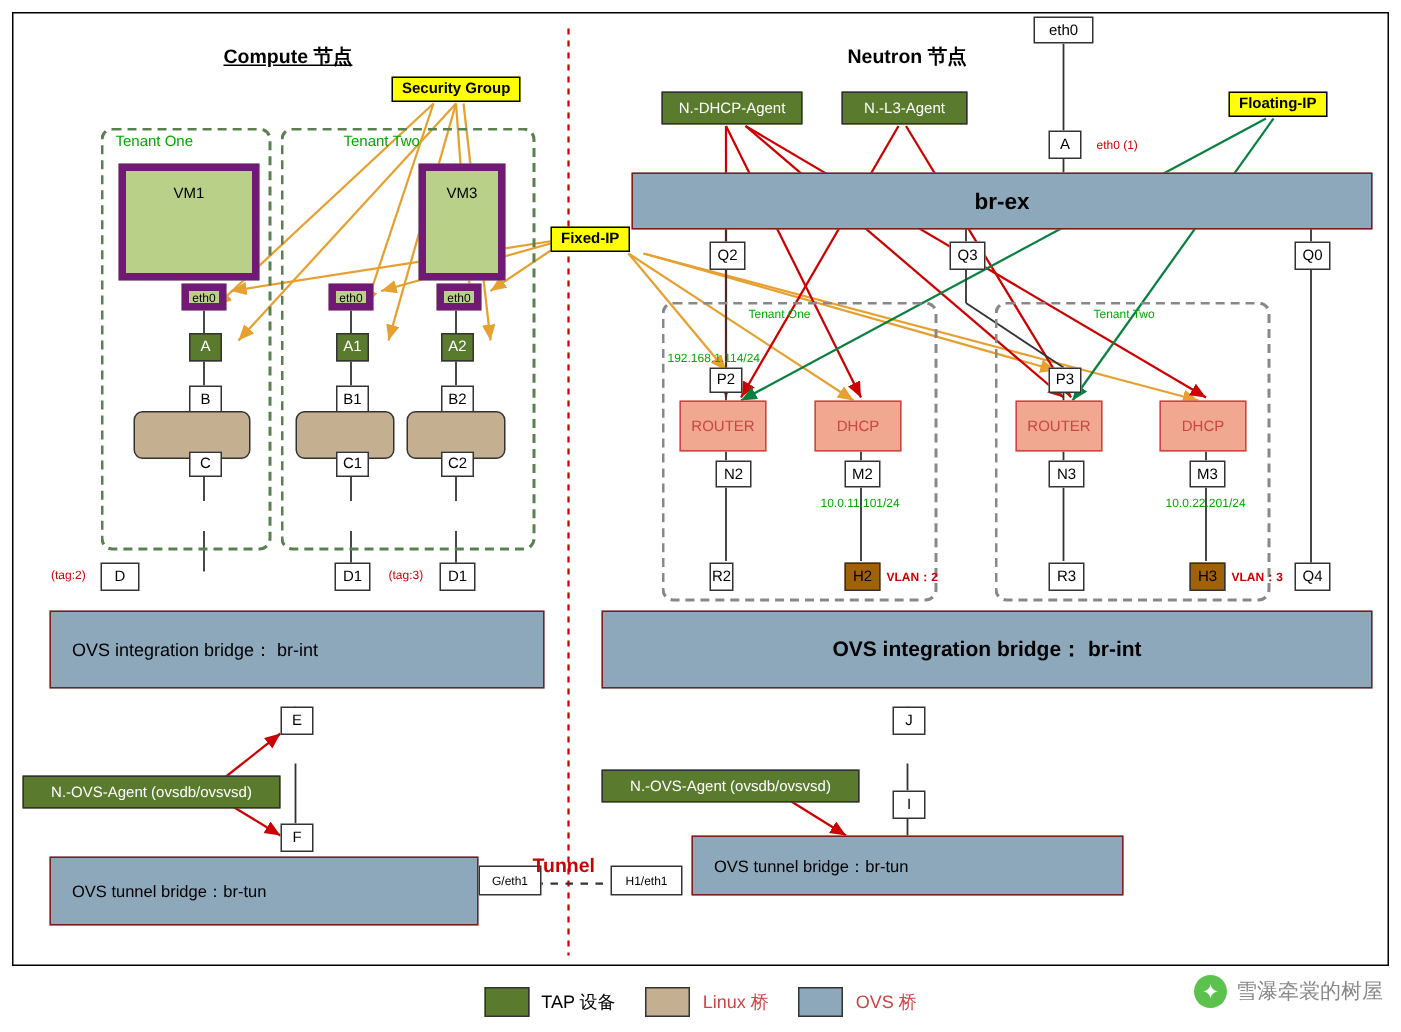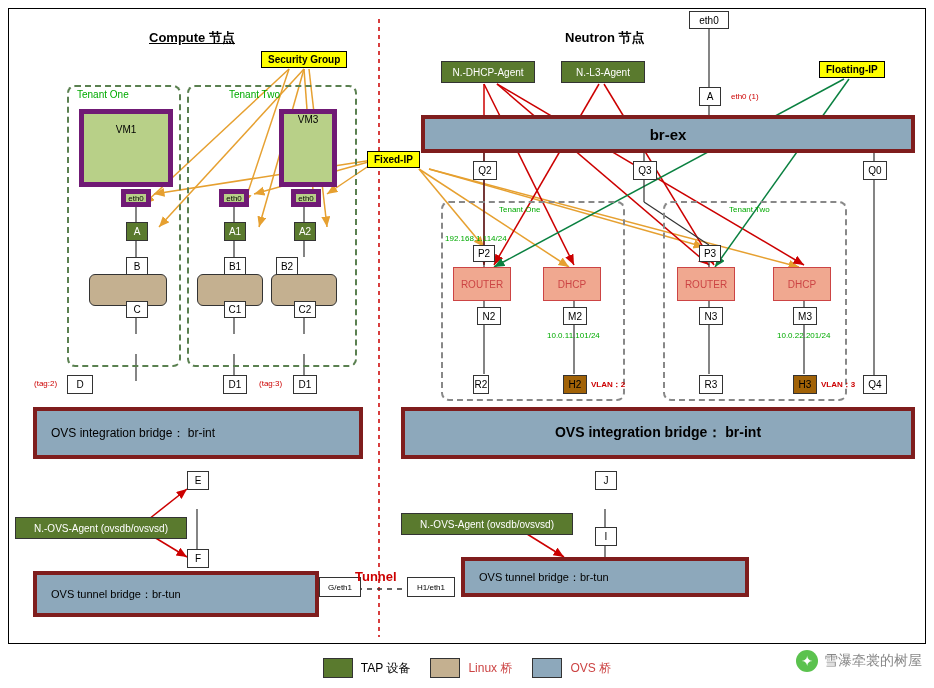--- a/index.html
+++ b/index.html
@@ -6,21 +6,21 @@
 body{font-family:Arial,sans-serif;font-size:11px;background:#fff;width:934px;height:688px;position:relative;overflow:hidden}
 .frame{position:absolute;left:8px;top:8px;width:918px;height:636px;border:1px solid #000}
 .box{position:absolute;border:1px solid #333;display:flex;align-items:center;justify-content:center;text-align:center;font-size:10px;background:#fff}
 .label{position:absolute;font-size:10px;white-space:nowrap}
 .yellow{background:#ffff00;border:1px solid #000;padding:2px 6px;font-weight:bold}
 .olive{background:#5a7a2e;color:#fff;border:1px solid #333}
 .lightgreen{background:#b8d088;border:5px solid #701a75}
 .greensmall{background:#5a7a2e;color:#fff}
 .greenbox{background:#a16207}
 .tan{background:#c4b090;border:1px solid #333;border-radius:6px}
-.blue{background:#8da8bb;border:4px solid #7f1d1d}
+.blue{background:#8da8bb;border:1px solid #7f1d1d}
 .salmon{background:#f0a890;border:1px solid #c44}
 .dashed{border:2px dashed #5a8050;border-radius:8px;background:transparent}
 .dashed2{border:2px dashed #888;border-radius:8px;background:transparent}
 .tiny{font-size:8px}
 .red{color:#c00}
 .green{color:#0a0}
 .bold{font-weight:bold}
 svg.arrows{position:absolute;left:0;top:0;width:918px;height:636px;pointer-events:none}
 .legend{position:absolute;left:0;top:648px;width:934px;height:40px;display:flex;align-items:center;justify-content:center;gap:20px}
 .leg-item{display:flex;align-items:center;gap:8px;font-size:12px}
@@ -138,26 +138,26 @@
 <div class="box greensmall" style="left:117px;top:213px;width:22px;height:19px;color:#fff">A</div>
 <div class="box" style="left:117px;top:248px;width:22px;height:19px">B</div>
 <div class="box tan" style="left:80px;top:265px;width:78px;height:32px"></div>
 <div class="box" style="left:117px;top:292px;width:22px;height:17px">C</div>
 <div class="label red tiny" style="left:25px;top:370px">(tag:2)</div>
 <div class="box" style="left:58px;top:366px;width:26px;height:19px">D</div>
 
 <div class="box dashed" style="left:178px;top:76px;width:170px;height:282px"></div>
 <div class="label green" style="left:220px;top:80px">Tenant Two</div>
 <div class="box lightgreen tiny" style="left:210px;top:180px;width:30px;height:18px">eth0</div>
-<div class="box lightgreen" style="left:270px;top:100px;width:58px;height:78px;align-items:flex-start;">VM3</div>
+<div class="box lightgreen" style="left:270px;top:100px;width:58px;height:78px;align-items:flex-start;padding-top:10px">VM3</div>
 <div class="box lightgreen tiny" style="left:282px;top:180px;width:30px;height:18px">eth0</div>
 <div class="box greensmall" style="left:215px;top:213px;width:22px;height:19px">A1</div>
 <div class="box greensmall" style="left:285px;top:213px;width:22px;height:19px">A2</div>
 <div class="box" style="left:215px;top:248px;width:22px;height:19px">B1</div>
-<div class="box" style="left:267px;top:248px;width:22px;height:19px">B2</div>
+<div class="box" style="left:285px;top:248px;width:22px;height:19px">B2</div>
 <div class="box tan" style="left:188px;top:265px;width:66px;height:32px"></div>
 <div class="box tan" style="left:262px;top:265px;width:66px;height:32px"></div>
 <div class="box" style="left:215px;top:292px;width:22px;height:17px">C1</div>
 <div class="box" style="left:285px;top:292px;width:22px;height:17px">C2</div>
 <div class="label red tiny" style="left:250px;top:370px">(tag:3)</div>
 <div class="box" style="left:214px;top:366px;width:24px;height:19px">D1</div>
 <div class="box" style="left:284px;top:366px;width:24px;height:19px">D1</div>
 
 <div class="box blue" style="left:24px;top:398px;width:330px;height:52px;justify-content:flex-start;padding-left:14px;font-size:12px">OVS integration bridge：  br-int</div>
 <div class="box" style="left:178px;top:462px;width:22px;height:19px">E</div>

